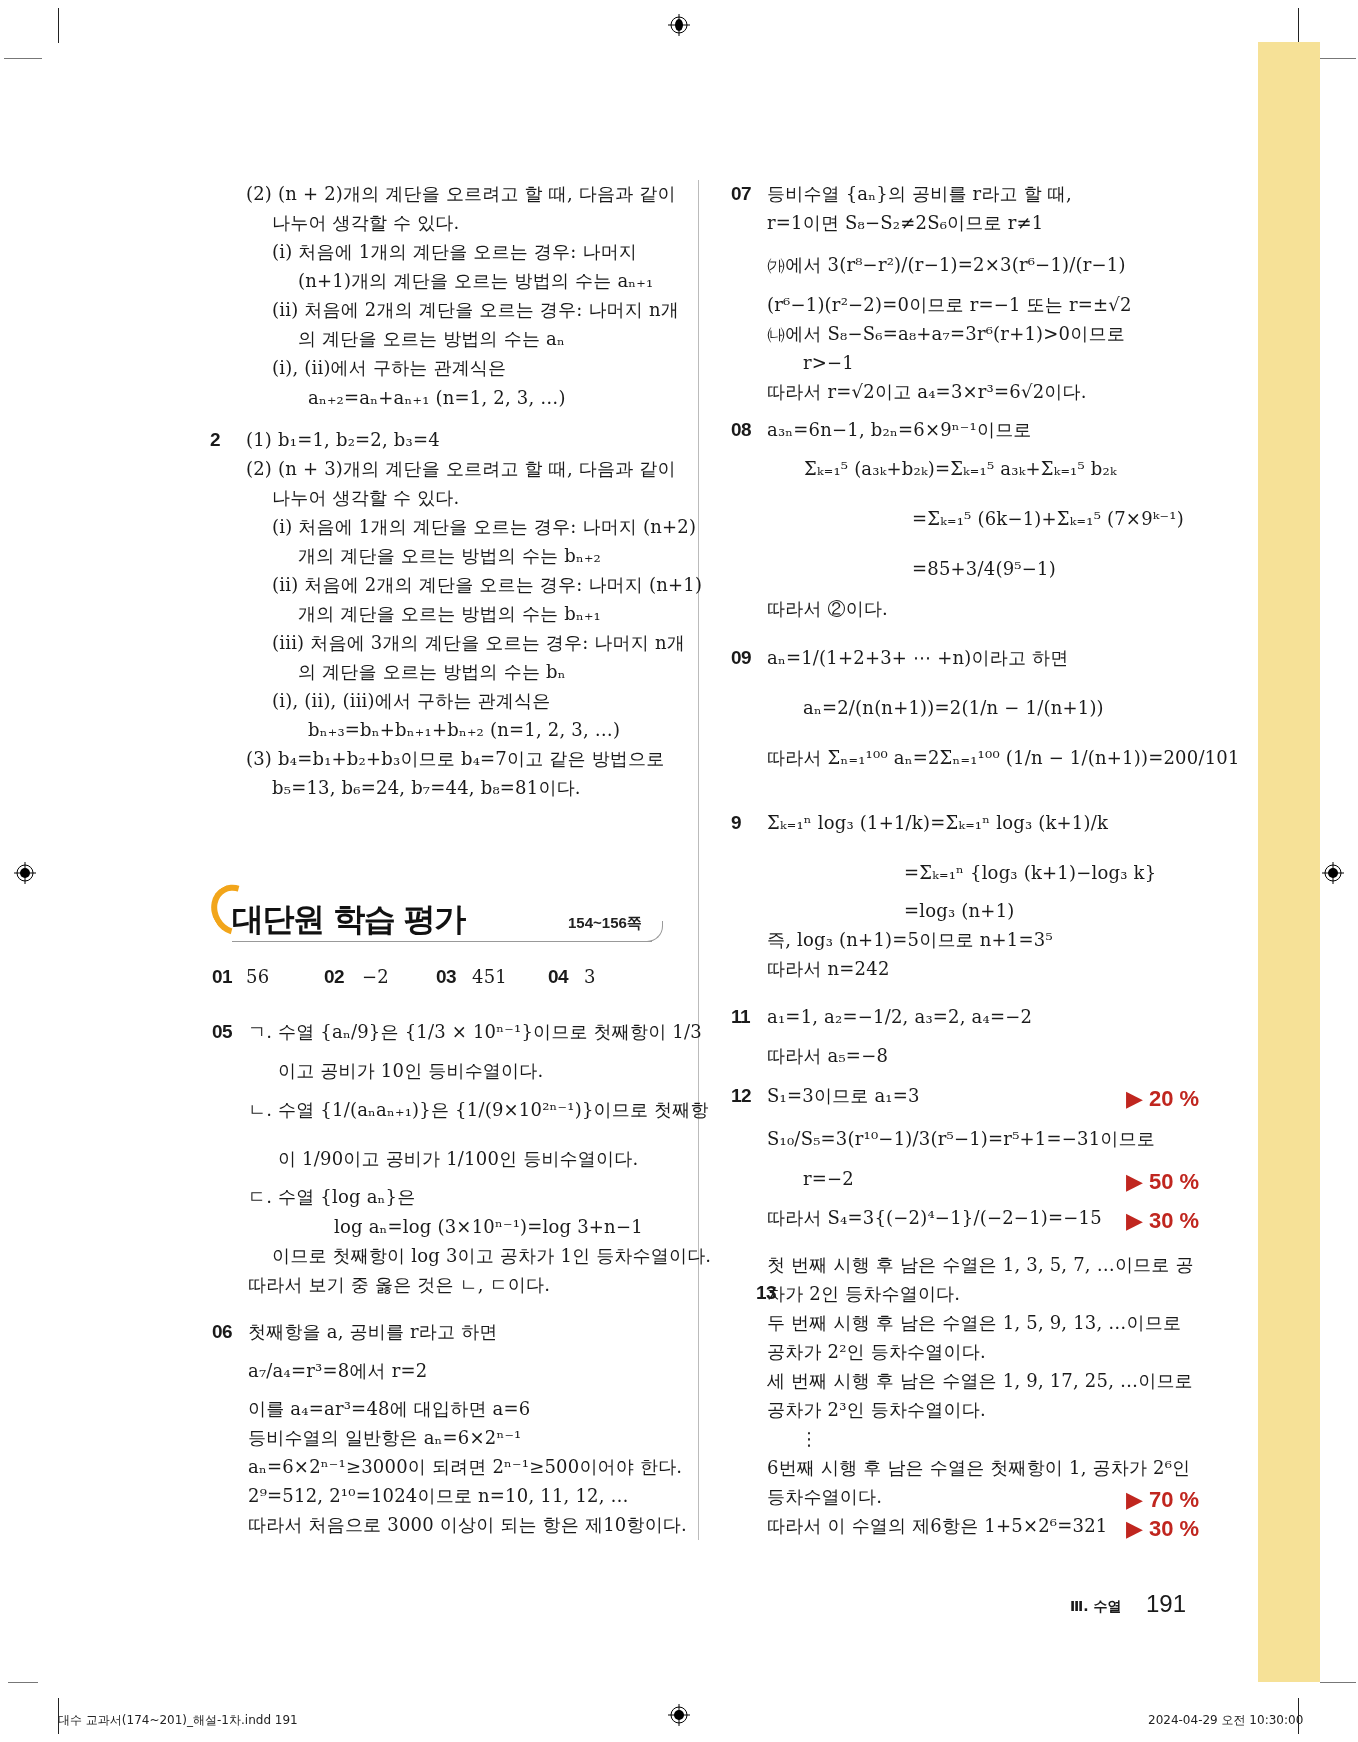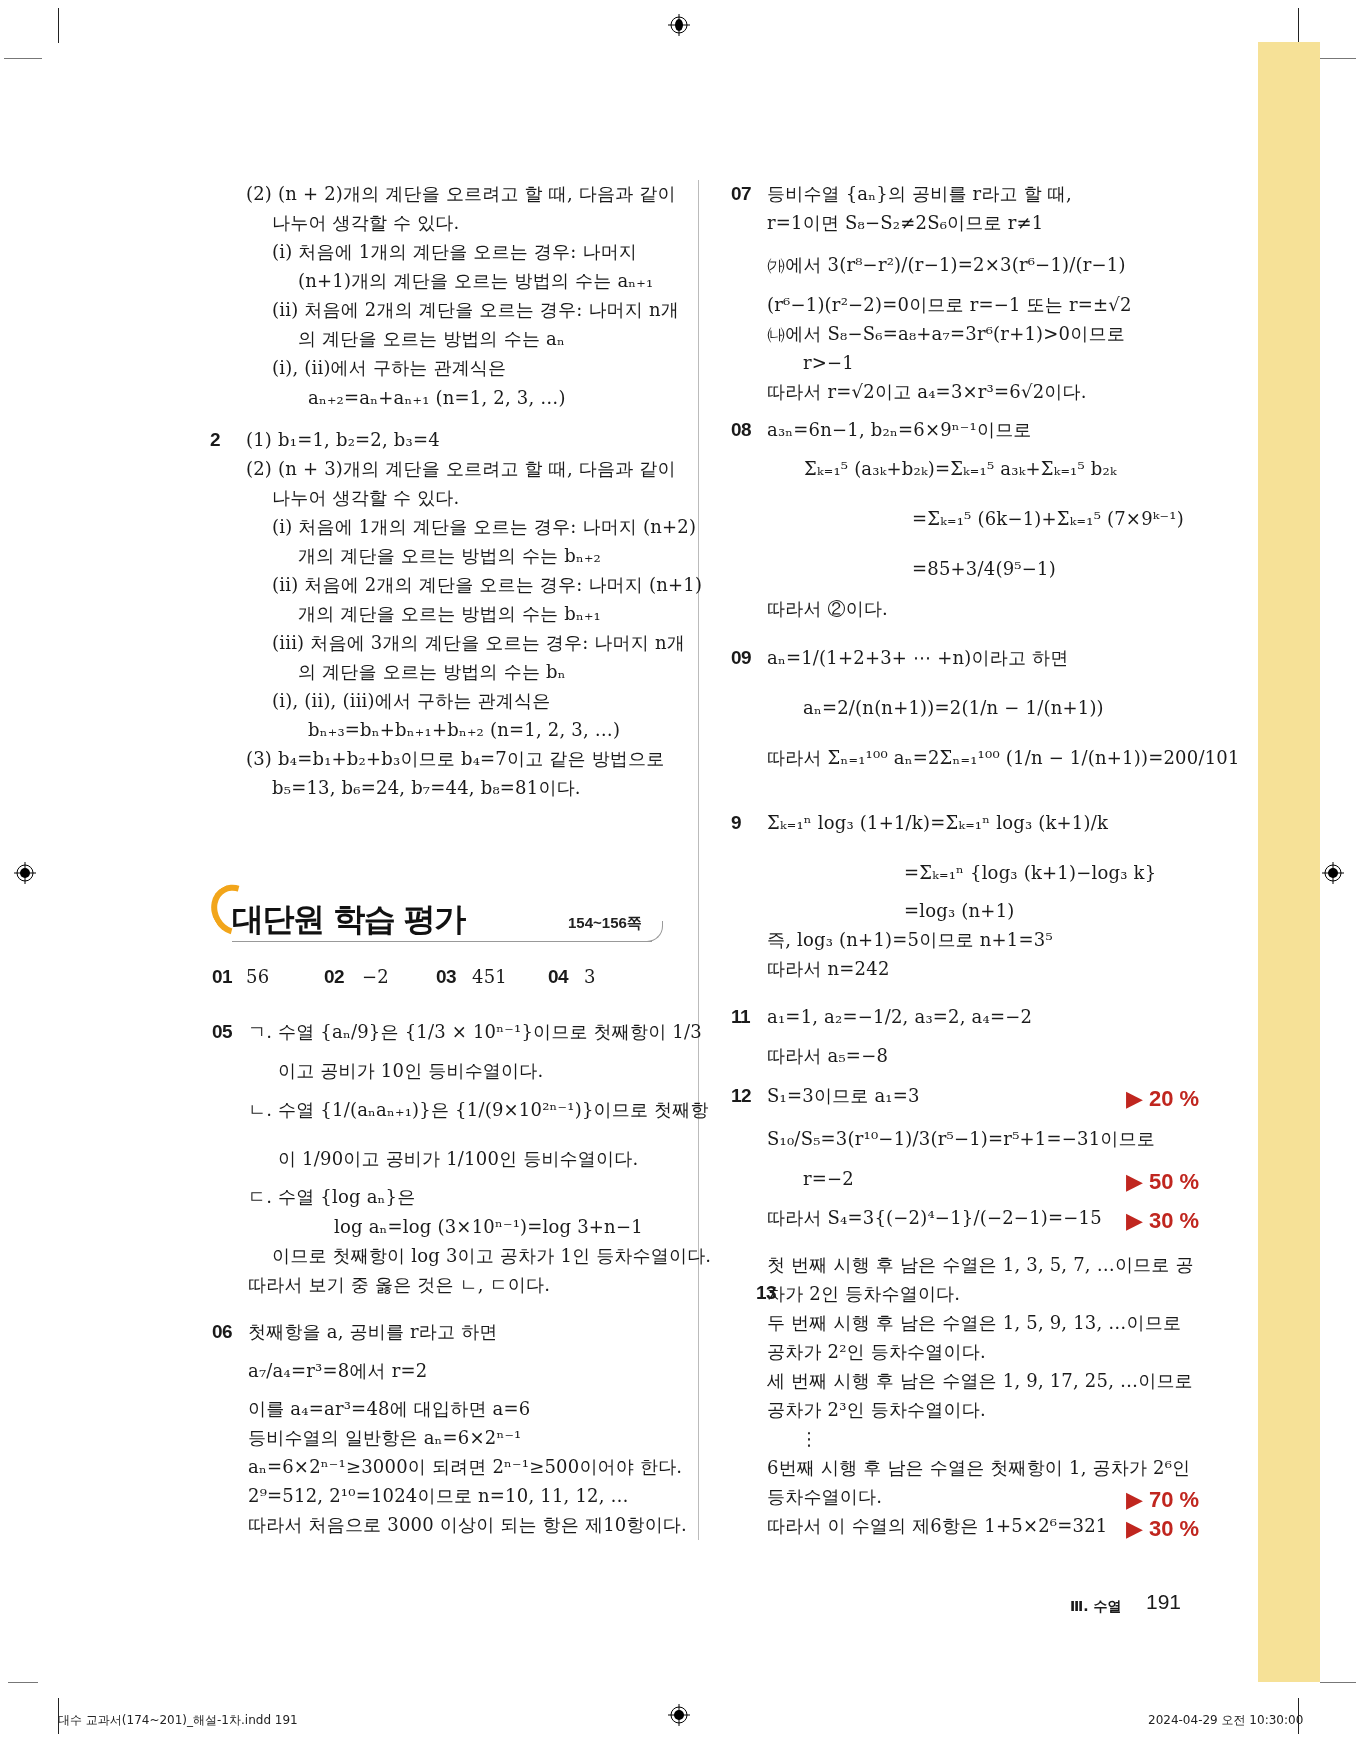--- a/index.html
+++ b/index.html
@@ -14,21 +14,21 @@
   .qno{position:absolute;font-family:"Liberation Sans","DejaVu Sans",sans-serif;font-weight:bold;font-size:19px;letter-spacing:-0.5px;}
   .pct{position:absolute;font-family:"Liberation Sans","DejaVu Sans",sans-serif;font-weight:bold;font-size:22px;color:#c0261f;white-space:nowrap;}
   .section-title{position:absolute;left:232px;top:898px;font-family:"DejaVu Sans","Liberation Sans",sans-serif;font-weight:bold;font-size:32px;letter-spacing:-1.5px;color:#111;}
   .arc{position:absolute;left:212px;top:884px;width:34px;height:40px;border:6px solid #f2a51a;border-right-color:transparent;border-bottom-color:transparent;border-radius:50%;transform:rotate(-30deg);}
   .pages{position:absolute;left:568px;top:914px;font-family:"Liberation Sans","DejaVu Sans",sans-serif;font-weight:bold;font-size:15px;color:#222;}
   .sec-rule{position:absolute;left:232px;top:941px;width:420px;height:1px;background:#999;}
   .sec-curve{position:absolute;left:640px;top:921px;width:22px;height:20px;border-right:1px solid #999;border-bottom:1px solid #999;border-bottom-right-radius:16px;}
   .footer-file{position:absolute;left:58px;top:1712px;font-family:"DejaVu Sans",sans-serif;font-size:12px;color:#222;}
   .footer-date{position:absolute;left:1148px;top:1712px;font-family:"DejaVu Sans",sans-serif;font-size:12px;color:#222;}
   .page-chapter{position:absolute;left:1070px;top:1598px;font-family:"DejaVu Sans",sans-serif;font-weight:bold;font-size:14px;}
-  .page-num{position:absolute;left:1146px;top:1590px;font-family:"Liberation Sans",sans-serif;font-size:21px;}
+  .page-num{position:absolute;left:1146px;top:1590px;font-family:"Liberation Sans",sans-serif;font-size:24px;}
 </style>
 </head>
 <body>
 
 <div class="crop-v" style="left:58px;top:8px;height:35px;"></div>
 <div class="crop-h" style="left:4px;top:58px;width:38px;"></div>
 <div class="crop-v" style="left:1298px;top:8px;height:35px;"></div>
 <div class="crop-h" style="left:1320px;top:58px;width:36px;"></div>
 <div class="crop-h" style="left:8px;top:1682px;width:30px;"></div>
 <div class="crop-v" style="left:58px;top:1698px;height:36px;"></div>

